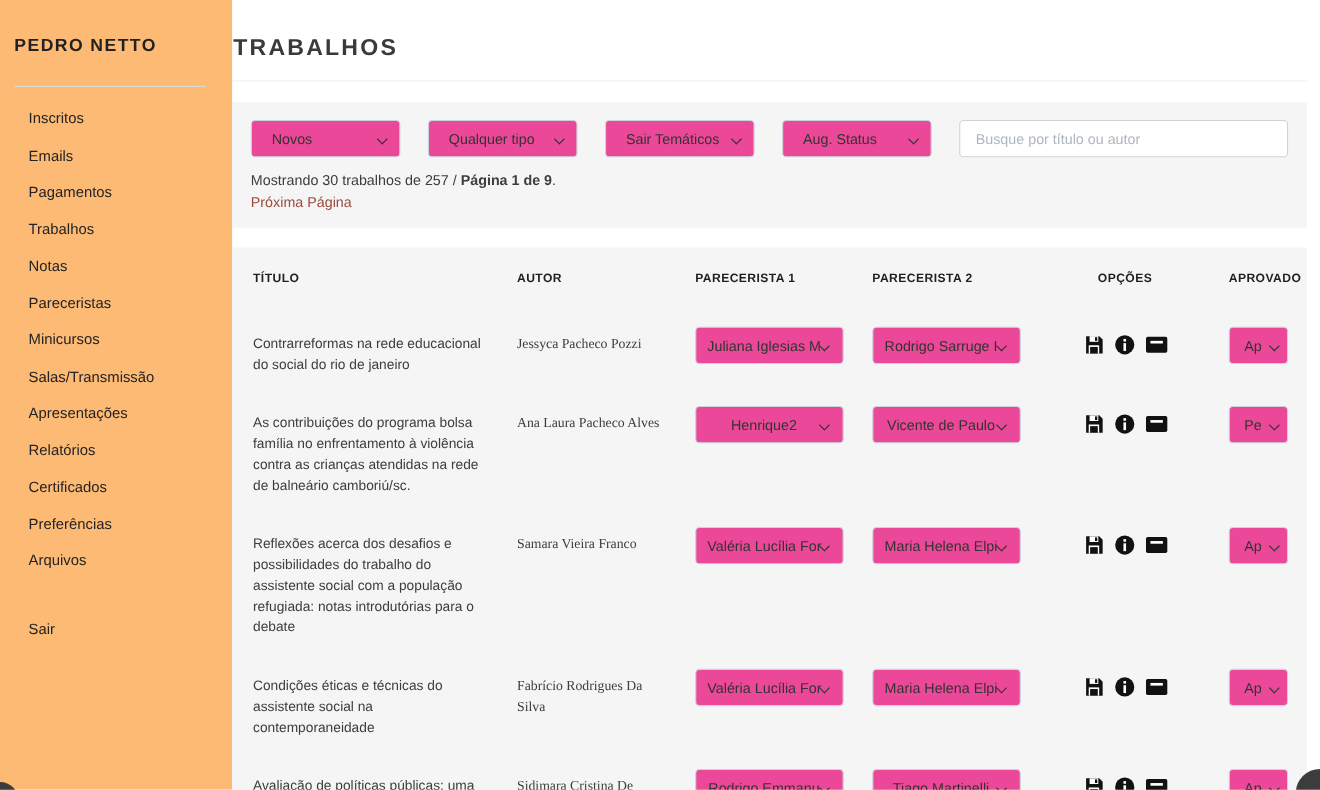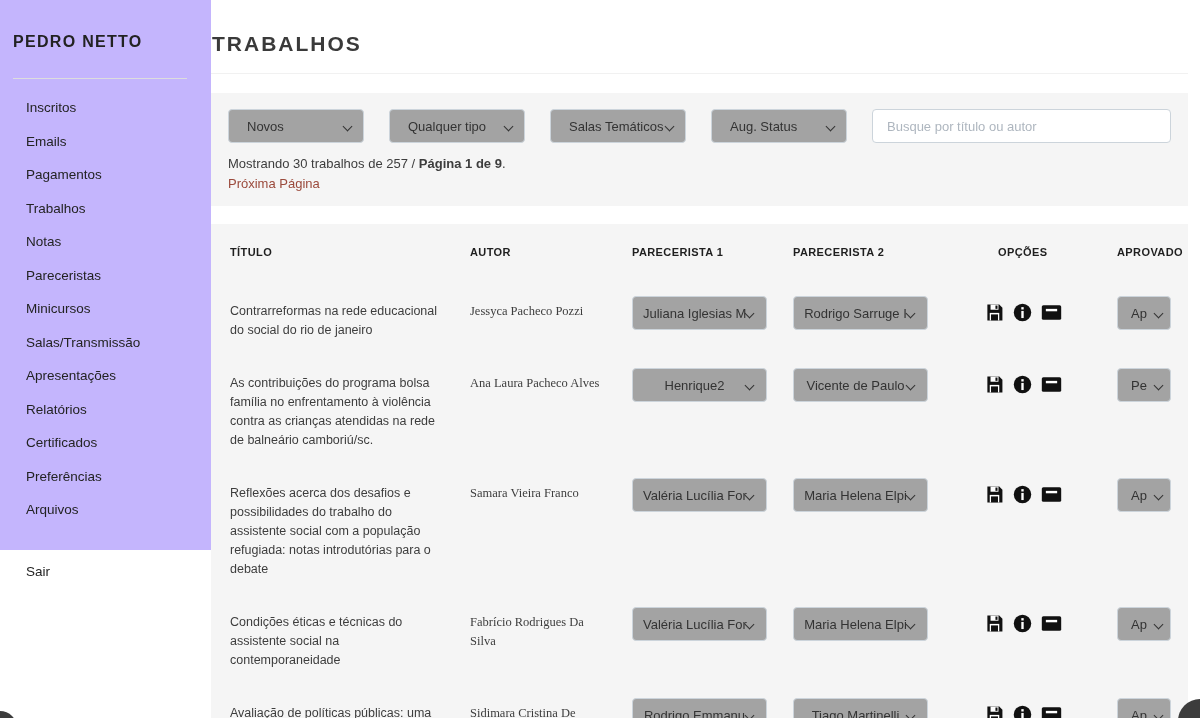--- a/index.html
+++ b/index.html
@@ -4,40 +4,40 @@
 <style>
   * { box-sizing: border-box; margin: 0; padding: 0; }
   html, body {
     width: 1200px; height: 718px; overflow: hidden;
     background: #ffffff; position: relative;
     font-family: "Liberation Sans", "DejaVu Sans", sans-serif;
     color: #2f2f2f;
   }
   
   .sidebar {
-    position: absolute; left: 0; top: 0; width: 211px; height: 550px;
-    background: #c4b5fd; padding: 33px 0 0 13px;
+    position: absolute; left: 0; top: 0; width: 211px; height: 718px;
+    background: #fdba74; padding: 33px 0 0 13px;
   }
   .brand { font-size: 16px; font-weight: 700; letter-spacing: 1.3px; color: #222; }
   .sidebar-divider { border: none; border-top: 1px solid #ddd; margin: 27px 24px 12px 0; }
   .nav-item {
     font-size: 13.5px; color: #232323; padding: 10px 0 10px 13px;
     cursor: pointer; line-height: 13.5px;
   }
   .nav-item.logout { margin-top: 28px; }
   
   .main { position: absolute; left: 211px; top: 0; width: 989px; height: 718px; }
   .main-inner { margin-right: 12px; }
   .main-header { padding: 32px 0 17px 1px; border-bottom: 1px solid #f1f1f1; }
   .page-title { font-size: 21px; font-weight: 700; letter-spacing: 2px; color: #3a3a3a; }
   
   .filter-panel { margin-top: 19px; background: #f5f5f5; padding: 16px 17px 14px; }
   .filter-row { display: flex; gap: 25px; align-items: center; }
   .select {
-    position: relative; height: 34px; background: #a3a3a3;
+    position: relative; height: 34px; background: #ec4899;
     border: 1px solid #ccd4db; border-radius: 4px;
     display: flex; align-items: center; cursor: pointer;
     font-size: 13px; color: #333;
   }
   .select .label {
     white-space: nowrap; overflow: hidden; text-overflow: clip;
     padding: 0 24px 0 18px; width: 100%;
   }
   .select.centered .label { text-align: center; padding: 0 20px 0 10px; }
   .select .chev {
@@ -125,21 +125,21 @@
       <div class="filter-row" id="filter-row">
         <div class="select filter-select">
             <span class="label">Novos</span>
             <span class="chev"></span>
           </div>
           <div class="select filter-select">
             <span class="label">Qualquer tipo</span>
             <span class="chev"></span>
           </div>
           <div class="select filter-select">
-            <span class="label">Salas Temáticos</span>
+            <span class="label">Sair Temáticos</span>
             <span class="chev"></span>
           </div>
           <div class="select filter-select">
             <span class="label">Aug. Status</span>
             <span class="chev"></span>
           </div>
           <input class="search-input" type="text" placeholder="Busque por título ou autor" style="">
       </div>
       <div class="summary"><span>Mostrando 30 trabalhos de 257 / </span><b>Página 1 de 9</b><span>.</span></div>
       <a class="next-page">Próxima Página</a>

